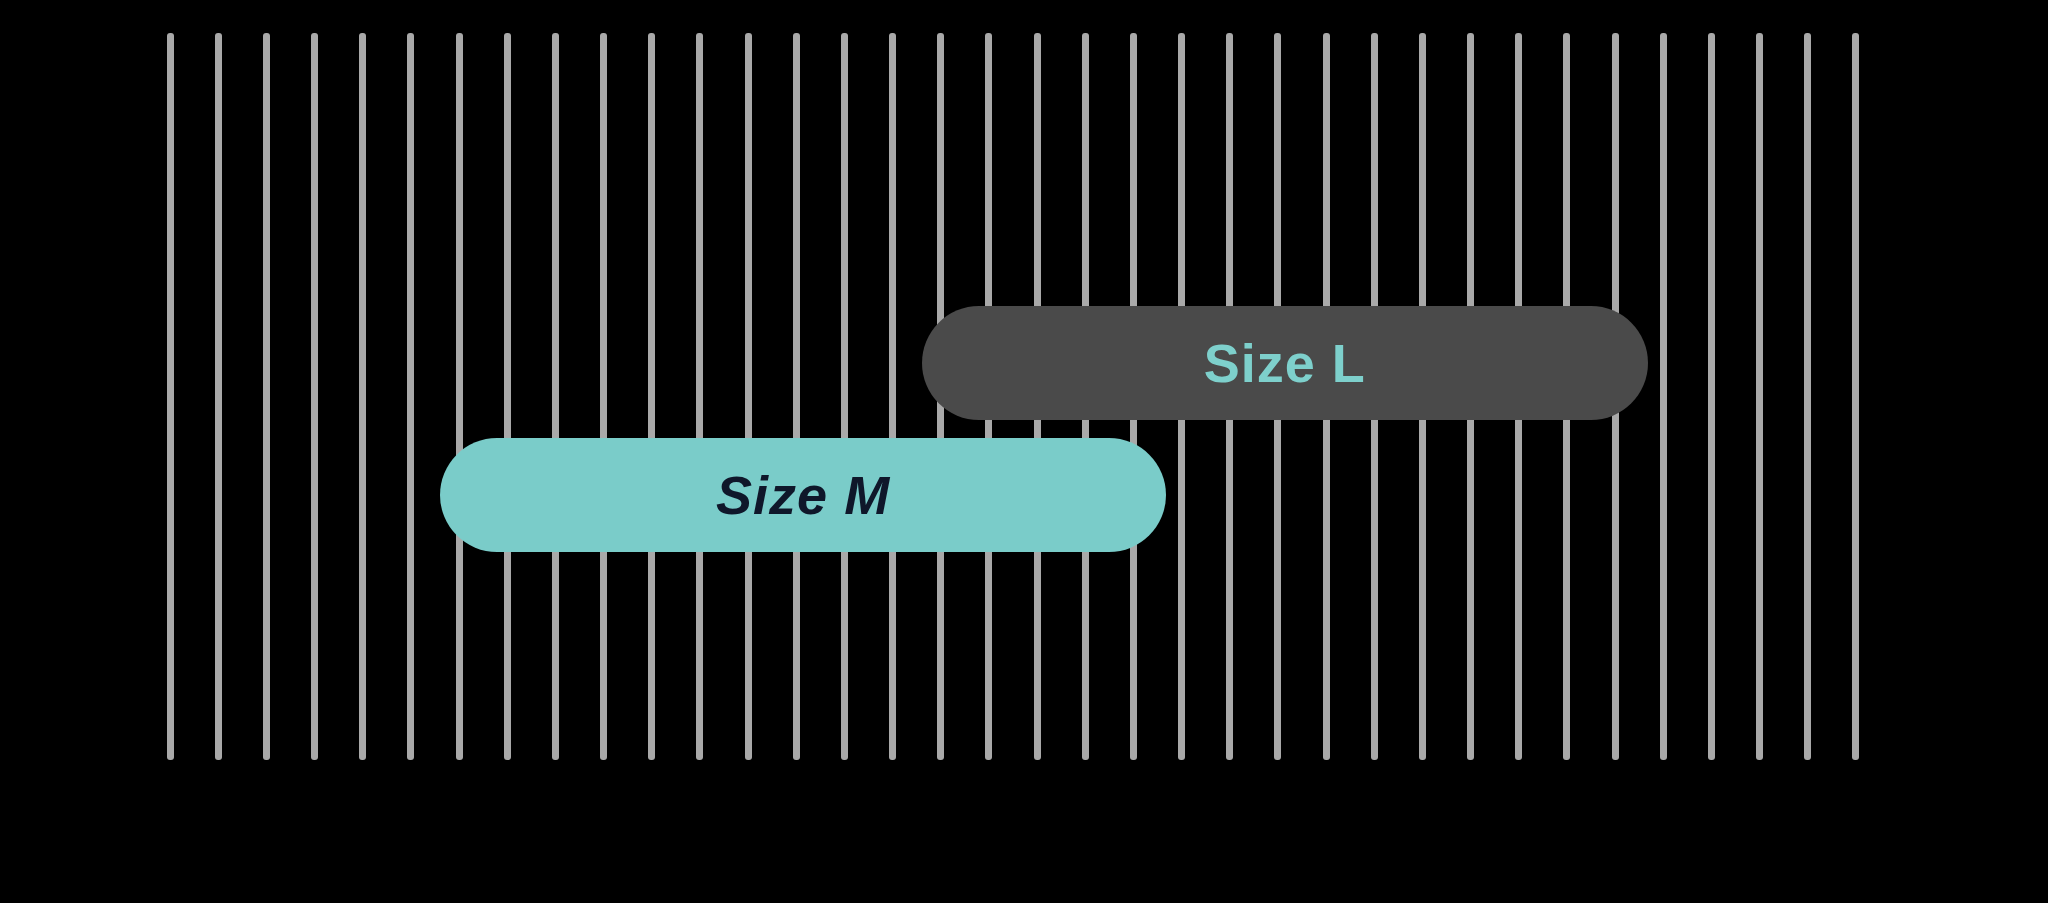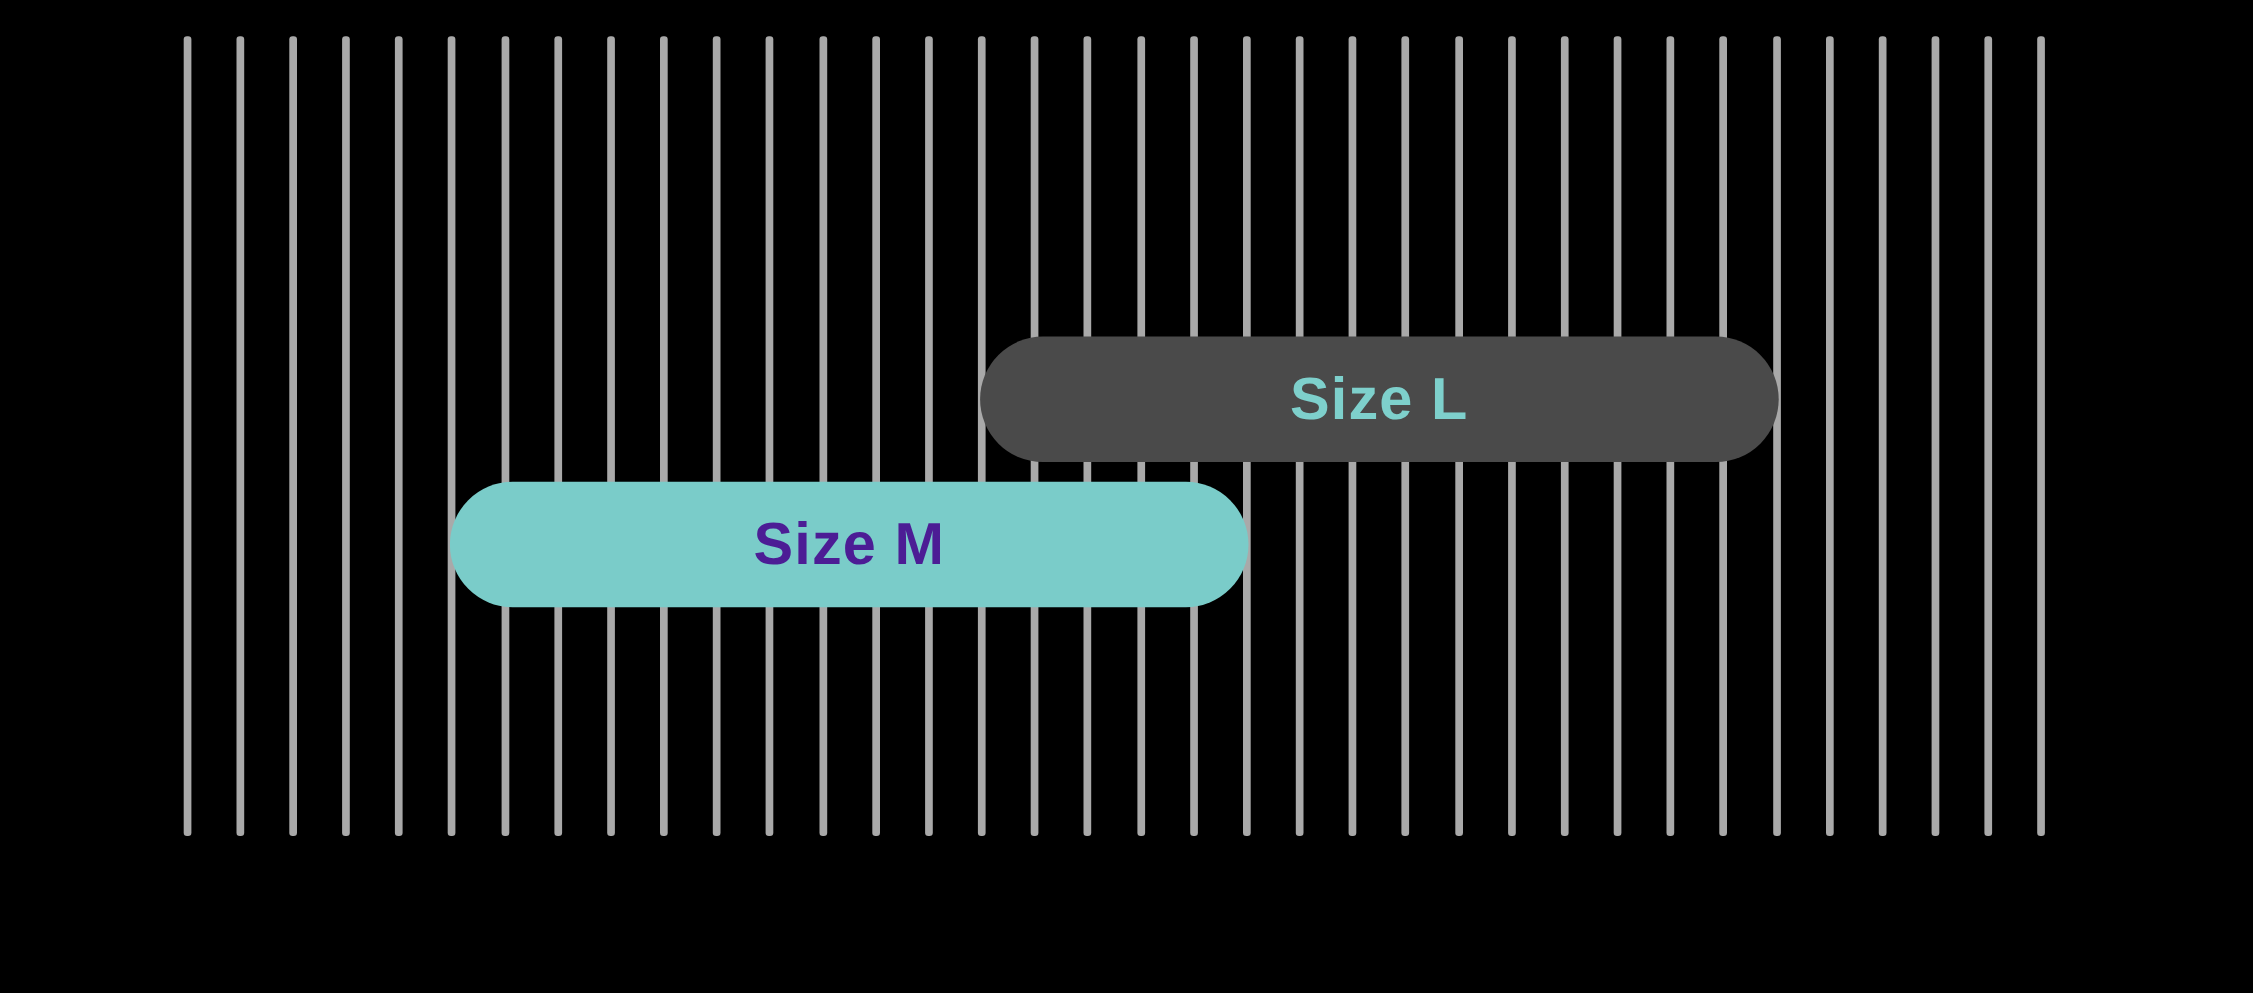--- a/index.html
+++ b/index.html
@@ -21,20 +21,21 @@
   }
   .stripe {
     position: absolute;
     border-radius: 3px;
   }
   .pill {
     position: absolute;
     display: flex;
     align-items: center;
     justify-content: center;
+    margin-left: 31px;
   }
   .pill-label {
     font-weight: bold;
     font-size: 54px;
     letter-spacing: 1px;
     white-space: nowrap;
   }
 </style>
 </head>
 <body>
@@ -76,16 +77,16 @@
       <div class="stripe" style="left: 1707.94px; top: 33px; width: 7px; height: 727px; background: rgb(169, 169, 169);"></div>
       <div class="stripe" style="left: 1756.11px; top: 33px; width: 7px; height: 727px; background: rgb(169, 169, 169);"></div>
       <div class="stripe" style="left: 1804.28px; top: 33px; width: 7px; height: 727px; background: rgb(169, 169, 169);"></div>
       <div class="stripe" style="left: 1852.45px; top: 33px; width: 7px; height: 727px; background: rgb(169, 169, 169);"></div>
     </div>
 
   <div class="pill" id="pill-0" style="left: 890.55px; width: 726.55px; top: 306px; height: 114px; background: rgb(74, 74, 74); color: rgb(126, 208, 204); border-radius: 57px;">
     <span class="pill-label">Size L</span>
   </div>
 
-  <div class="pill" id="pill-1" style="left: 408.85px; width: 726.55px; top: 438px; height: 114px; background: rgb(122, 204, 201); color: #4c1d95; border-radius: 57px;">
+  <div class="pill" id="pill-1" style="left: 408.85px; width: 726.55px; top: 438px; height: 114px; background: rgb(122, 204, 201); color: #0f172a; border-radius: 57px; font-style: italic;">
     <span class="pill-label">Size M</span>
   </div>
 </div>
 
 </body></html>

